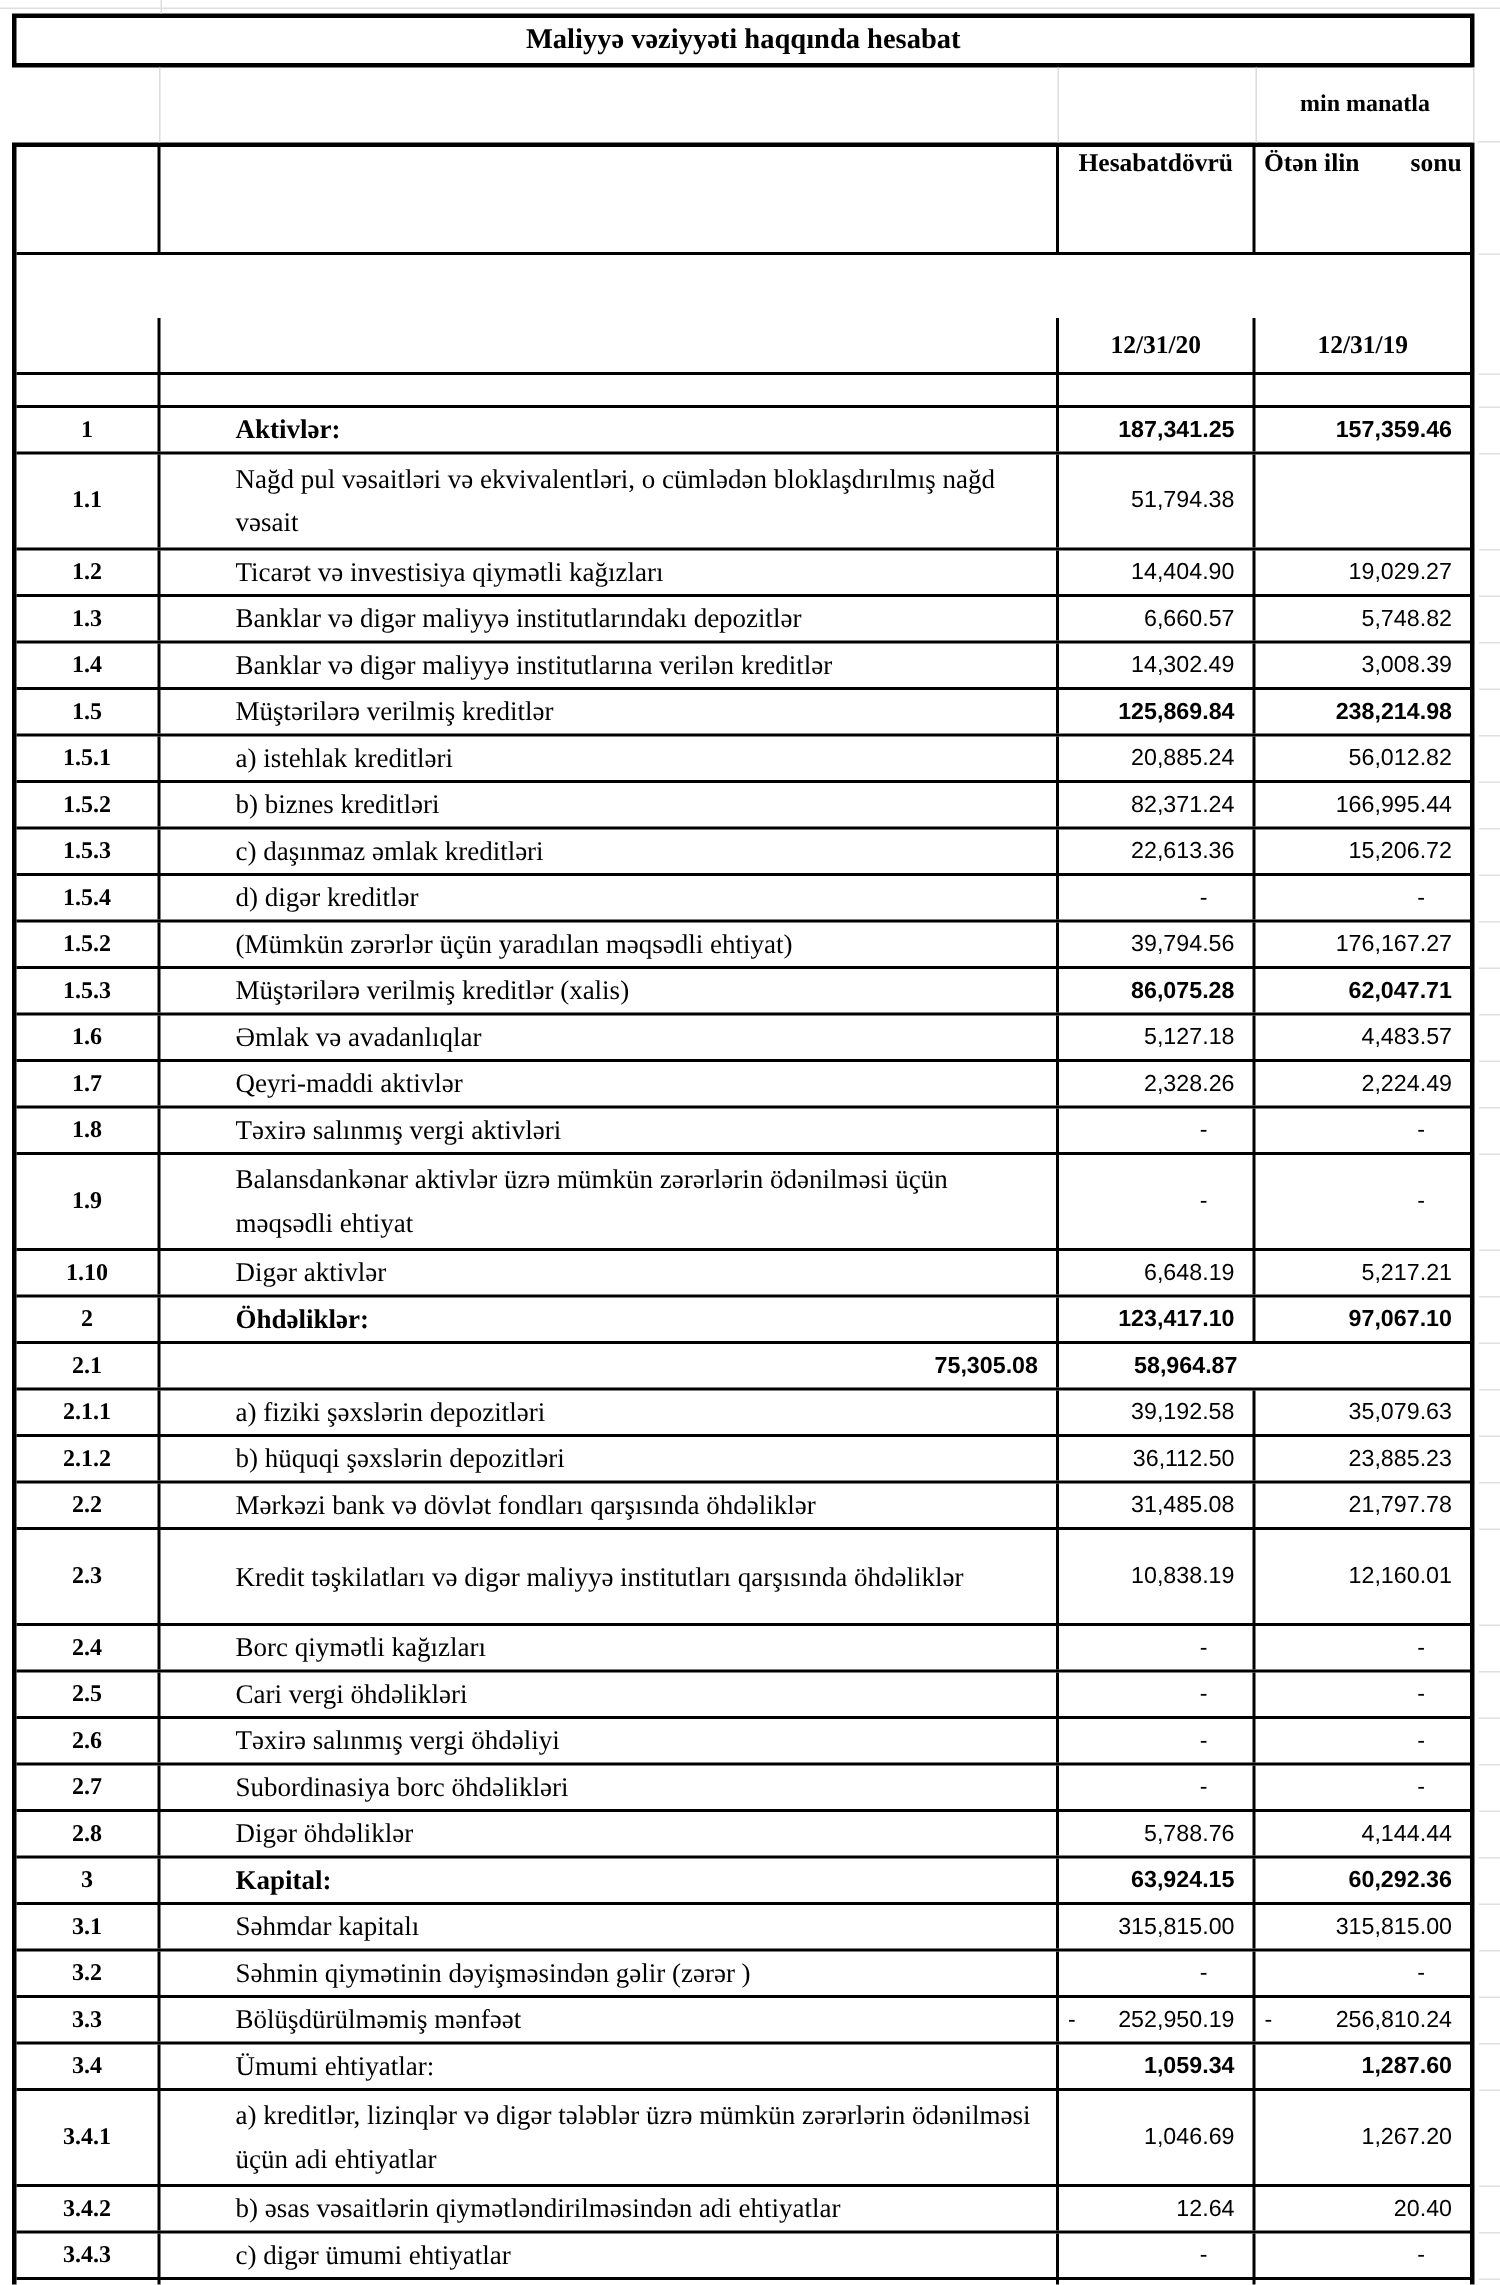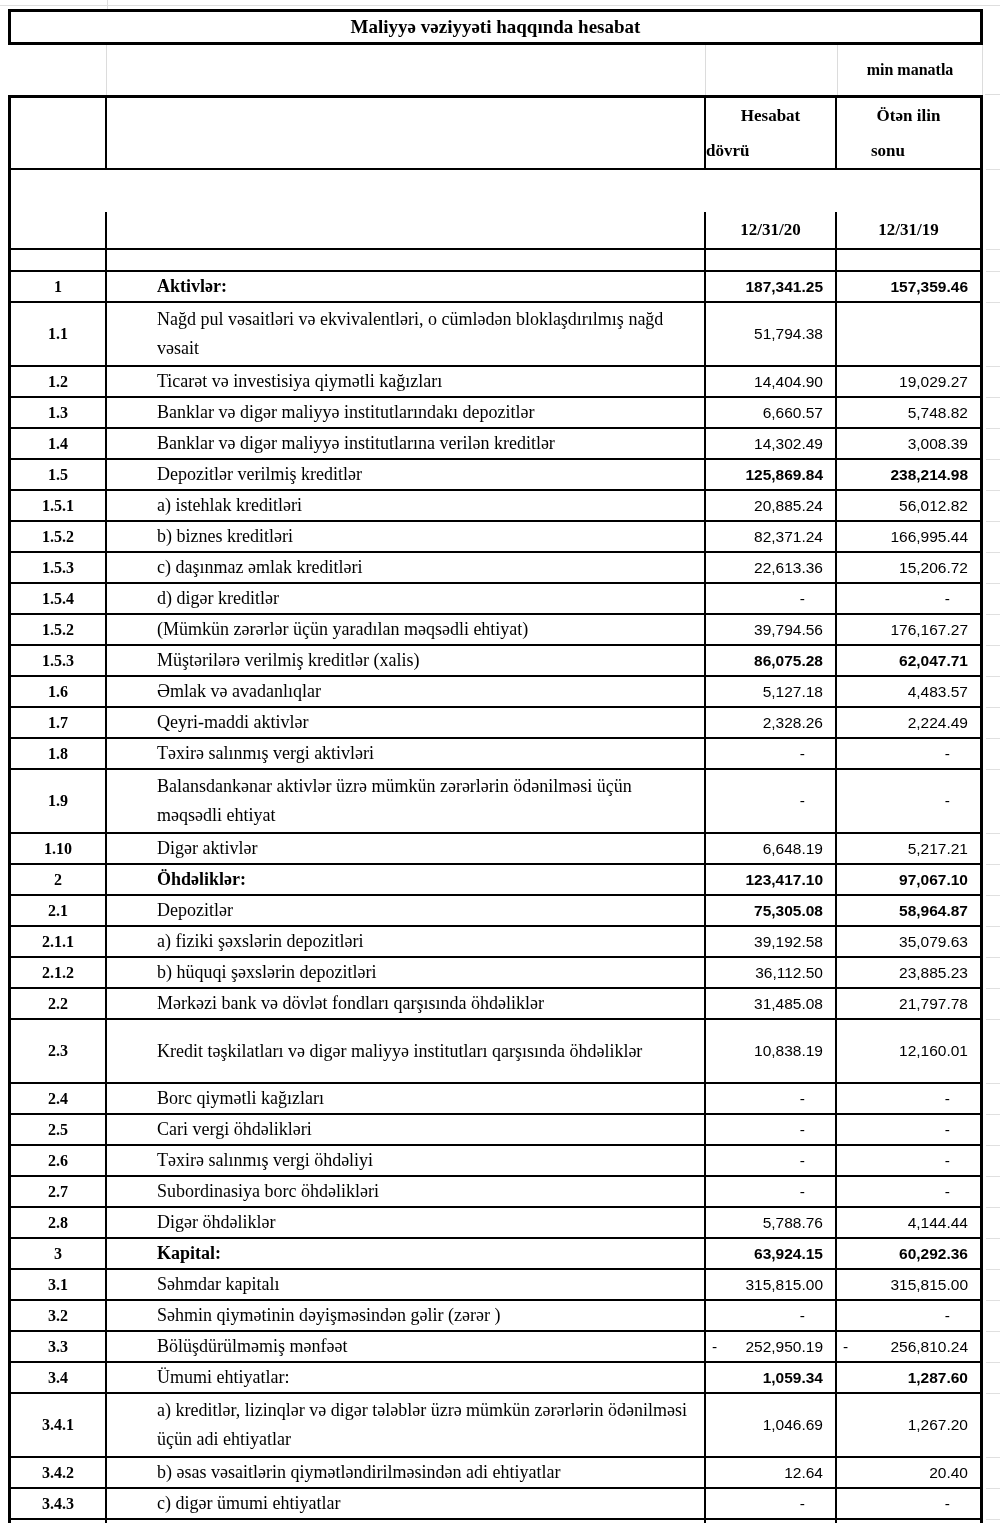--- a/index.html
+++ b/index.html
@@ -39,21 +39,21 @@
   .num{justify-content:center;font-weight:bold;font-size:16px;font-family:"Liberation Serif","DejaVu Serif",serif;}
   .label{padding:0 8px 0 6px;font-size:18px;line-height:29px;margin-left:44px;}
   .label.b{font-weight:bold;}
   .val{justify-content:flex-end;padding-right:12px;
        font-family:"Liberation Sans","DejaVu Sans",sans-serif;font-size:15.5px;}
   .val.b{font-weight:bold;}
   .val.dash{padding-right:30px;}
   .val.neg{position:relative;}
   .val.neg .minus{position:absolute;left:6px;}
 
-  .hdr{flex-direction:column;justify-content:center;align-items:stretch;
+  .hdr{flex-direction:row;justify-content:center;align-items:stretch;
        font-weight:bold;font-size:17px;row-gap:13px;line-height:22px;}
   .hdr .hl1{text-align:center;}
   .c3.hdr .hl2{padding-left:0;}
   .c4.hdr .hl2{padding-left:34px;}
   .date{justify-content:center;font-weight:bold;font-size:17px;}
 
   .bottom-strip{position:relative;height:27px;margin-left:0;}
   .bottom-strip .gv{position:absolute;top:0;height:16px;border-left:1px solid #dcdcdc;}
   .gv1{left:8px;}.gv2{left:107px;}.gv3{left:709px;}.gv4{left:841px;}.gv5{left:983px;}
   .bottom-strip::after{content:"";position:absolute;top:16px;left:0;width:1000px;border-top:1px solid #dedede;}
@@ -128,21 +128,21 @@
         <div class="c c4 val">5,748.82</div>
       </div>
       <div class="row data-row">
         <div class="c c1 num">1.4</div>
         <div class="c c2 label">Banklar və digər maliyyə institutlarına verilən kreditlər</div>
         <div class="c c3 val">14,302.49</div>
         <div class="c c4 val">3,008.39</div>
       </div>
       <div class="row data-row">
         <div class="c c1 num">1.5</div>
-        <div class="c c2 label">Depozitlər verilmiş kreditlər</div>
+        <div class="c c2 label">Müştərilərə verilmiş kreditlər</div>
         <div class="c c3 val b">125,869.84</div>
         <div class="c c4 val b">238,214.98</div>
       </div>
       <div class="row data-row">
         <div class="c c1 num">1.5.1</div>
         <div class="c c2 label">a) istehlak kreditləri</div>
         <div class="c c3 val">20,885.24</div>
         <div class="c c4 val">56,012.82</div>
       </div>
       <div class="row data-row">
@@ -206,21 +206,20 @@
         <div class="c c4 val">5,217.21</div>
       </div>
       <div class="row data-row">
         <div class="c c1 num">2</div>
         <div class="c c2 label b">Öhdəliklər:</div>
         <div class="c c3 val b">123,417.10</div>
         <div class="c c4 val b">97,067.10</div>
       </div>
       <div class="row data-row">
         <div class="c c1 num">2.1</div>
-        <div class="c c2 label">Depozitlər</div>
         <div class="c c3 val b">75,305.08</div>
         <div class="c c4 val b">58,964.87</div>
       </div>
       <div class="row data-row">
         <div class="c c1 num">2.1.1</div>
         <div class="c c2 label">a) fiziki şəxslərin depozitləri</div>
         <div class="c c3 val">39,192.58</div>
         <div class="c c4 val">35,079.63</div>
       </div>
       <div class="row data-row">

